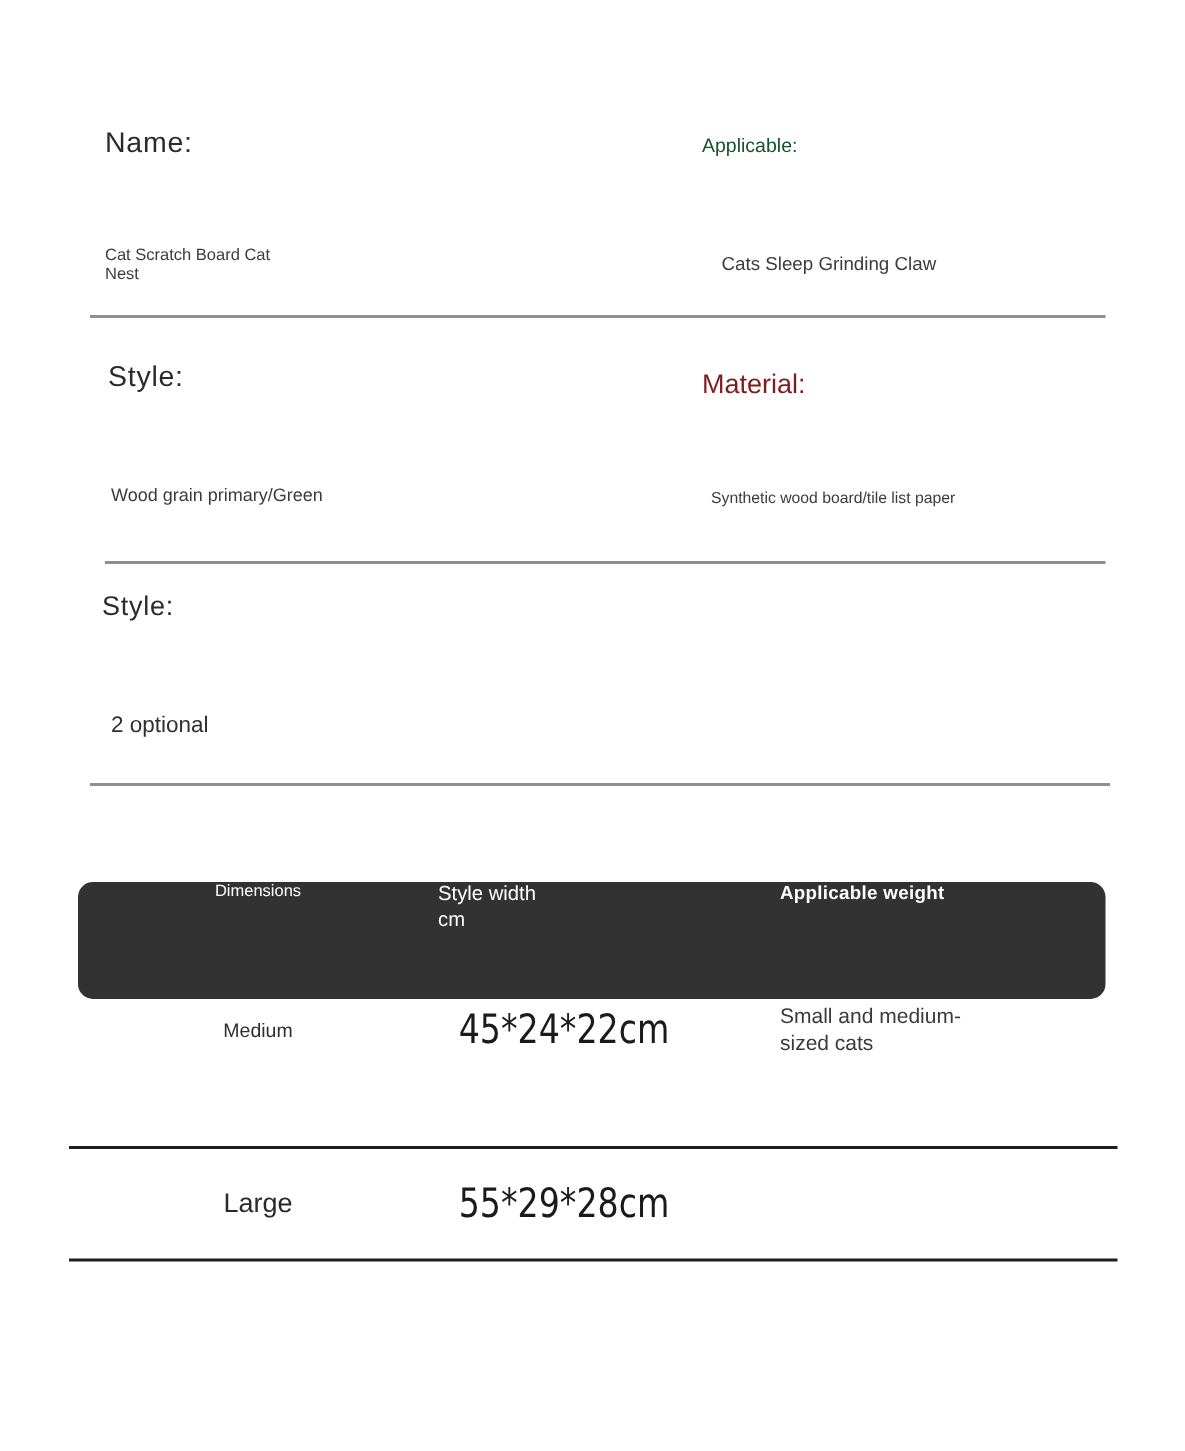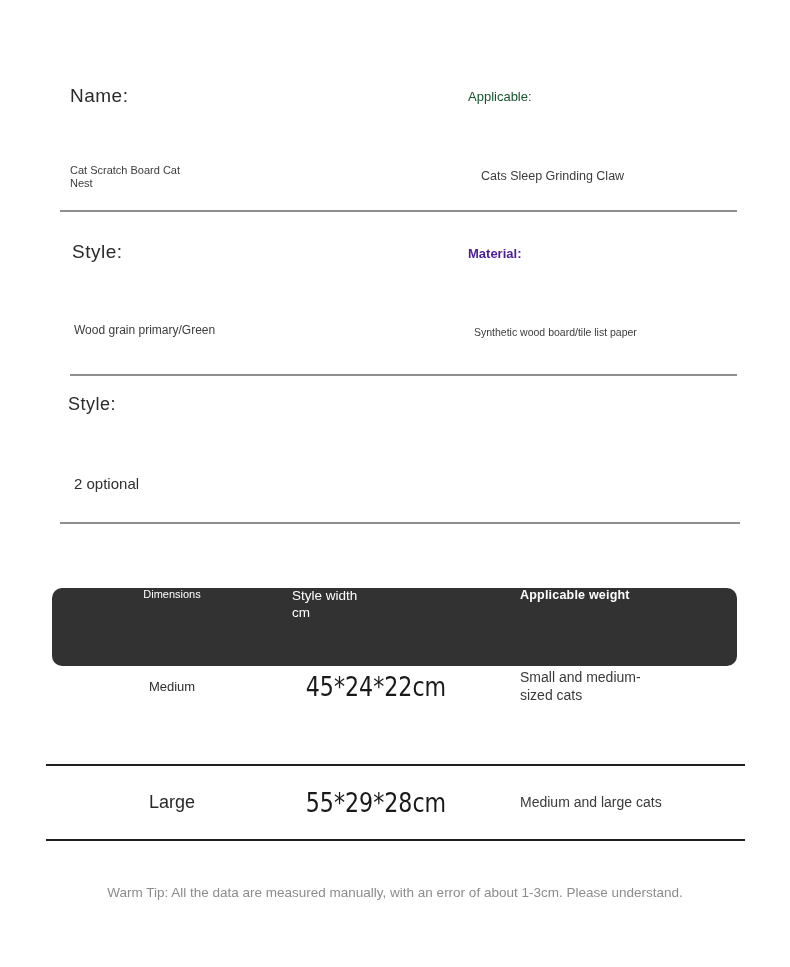--- a/index.html
+++ b/index.html
@@ -27,21 +27,21 @@
   
   .card {
     position: absolute; left: 0; top: 0; width: 790px; height: 952px;
     background: #ffffff; border-radius: 0 0 30px 30px; z-index: 1;
   }
 
   .abs { position: absolute; }
   .pre { white-space: pre-line; }
 
   .spec-label-lg { font-size: 19px; color: #2b2b2b; letter-spacing: 0.5px; }
-  .spec-label-md { font-size: 13px; color: #4c1d95; font-weight: bold; }
+  .spec-label-md { font-size: 18px; color: #7f1d1d; }
   .spec-label-sm { font-size: 13px; color: #14532d; }
   .spec-value     { font-size: 12px; color: #3c3c3c; }
 
   .divider-light { position: absolute; height: 2px; background: #8f8f8f; }
   .divider-dark  { position: absolute; height: 2px; background: #1f1f1f; }
 
   
   .table-header {
     position: absolute; left: 52px; top: 588px; width: 685px; height: 78px;
     background: #323232; border-radius: 10px;
@@ -122,20 +122,18 @@
       <div class="col1 row-size-md">Medium</div>
       <div class="col2 row-dims">45*24*22cm</div>
       <div class="col3 row-weight pre">Small and medium-
 sized cats</div>
     </div>
     <div class="divider-dark" style="left:46px; top:764px; width:699px;"></div>
 
     <div class="table-row" style="top:766px; height:73px;">
       <div class="col1 row-size-lg">Large</div>
       <div class="col2 row-dims">55*29*28cm</div>
-      <div class="col3 row-weight">Medium and large cats</div>
     </div>
     <div class="divider-dark" style="left:46px; top:839px; width:699px;"></div>
 
-    <div class="warm-tip">Warm Tip: All the data are measured manually, with an error of about 1-3cm. Please understand.</div>
 
   </div>
 </div>
 
 </body></html>

